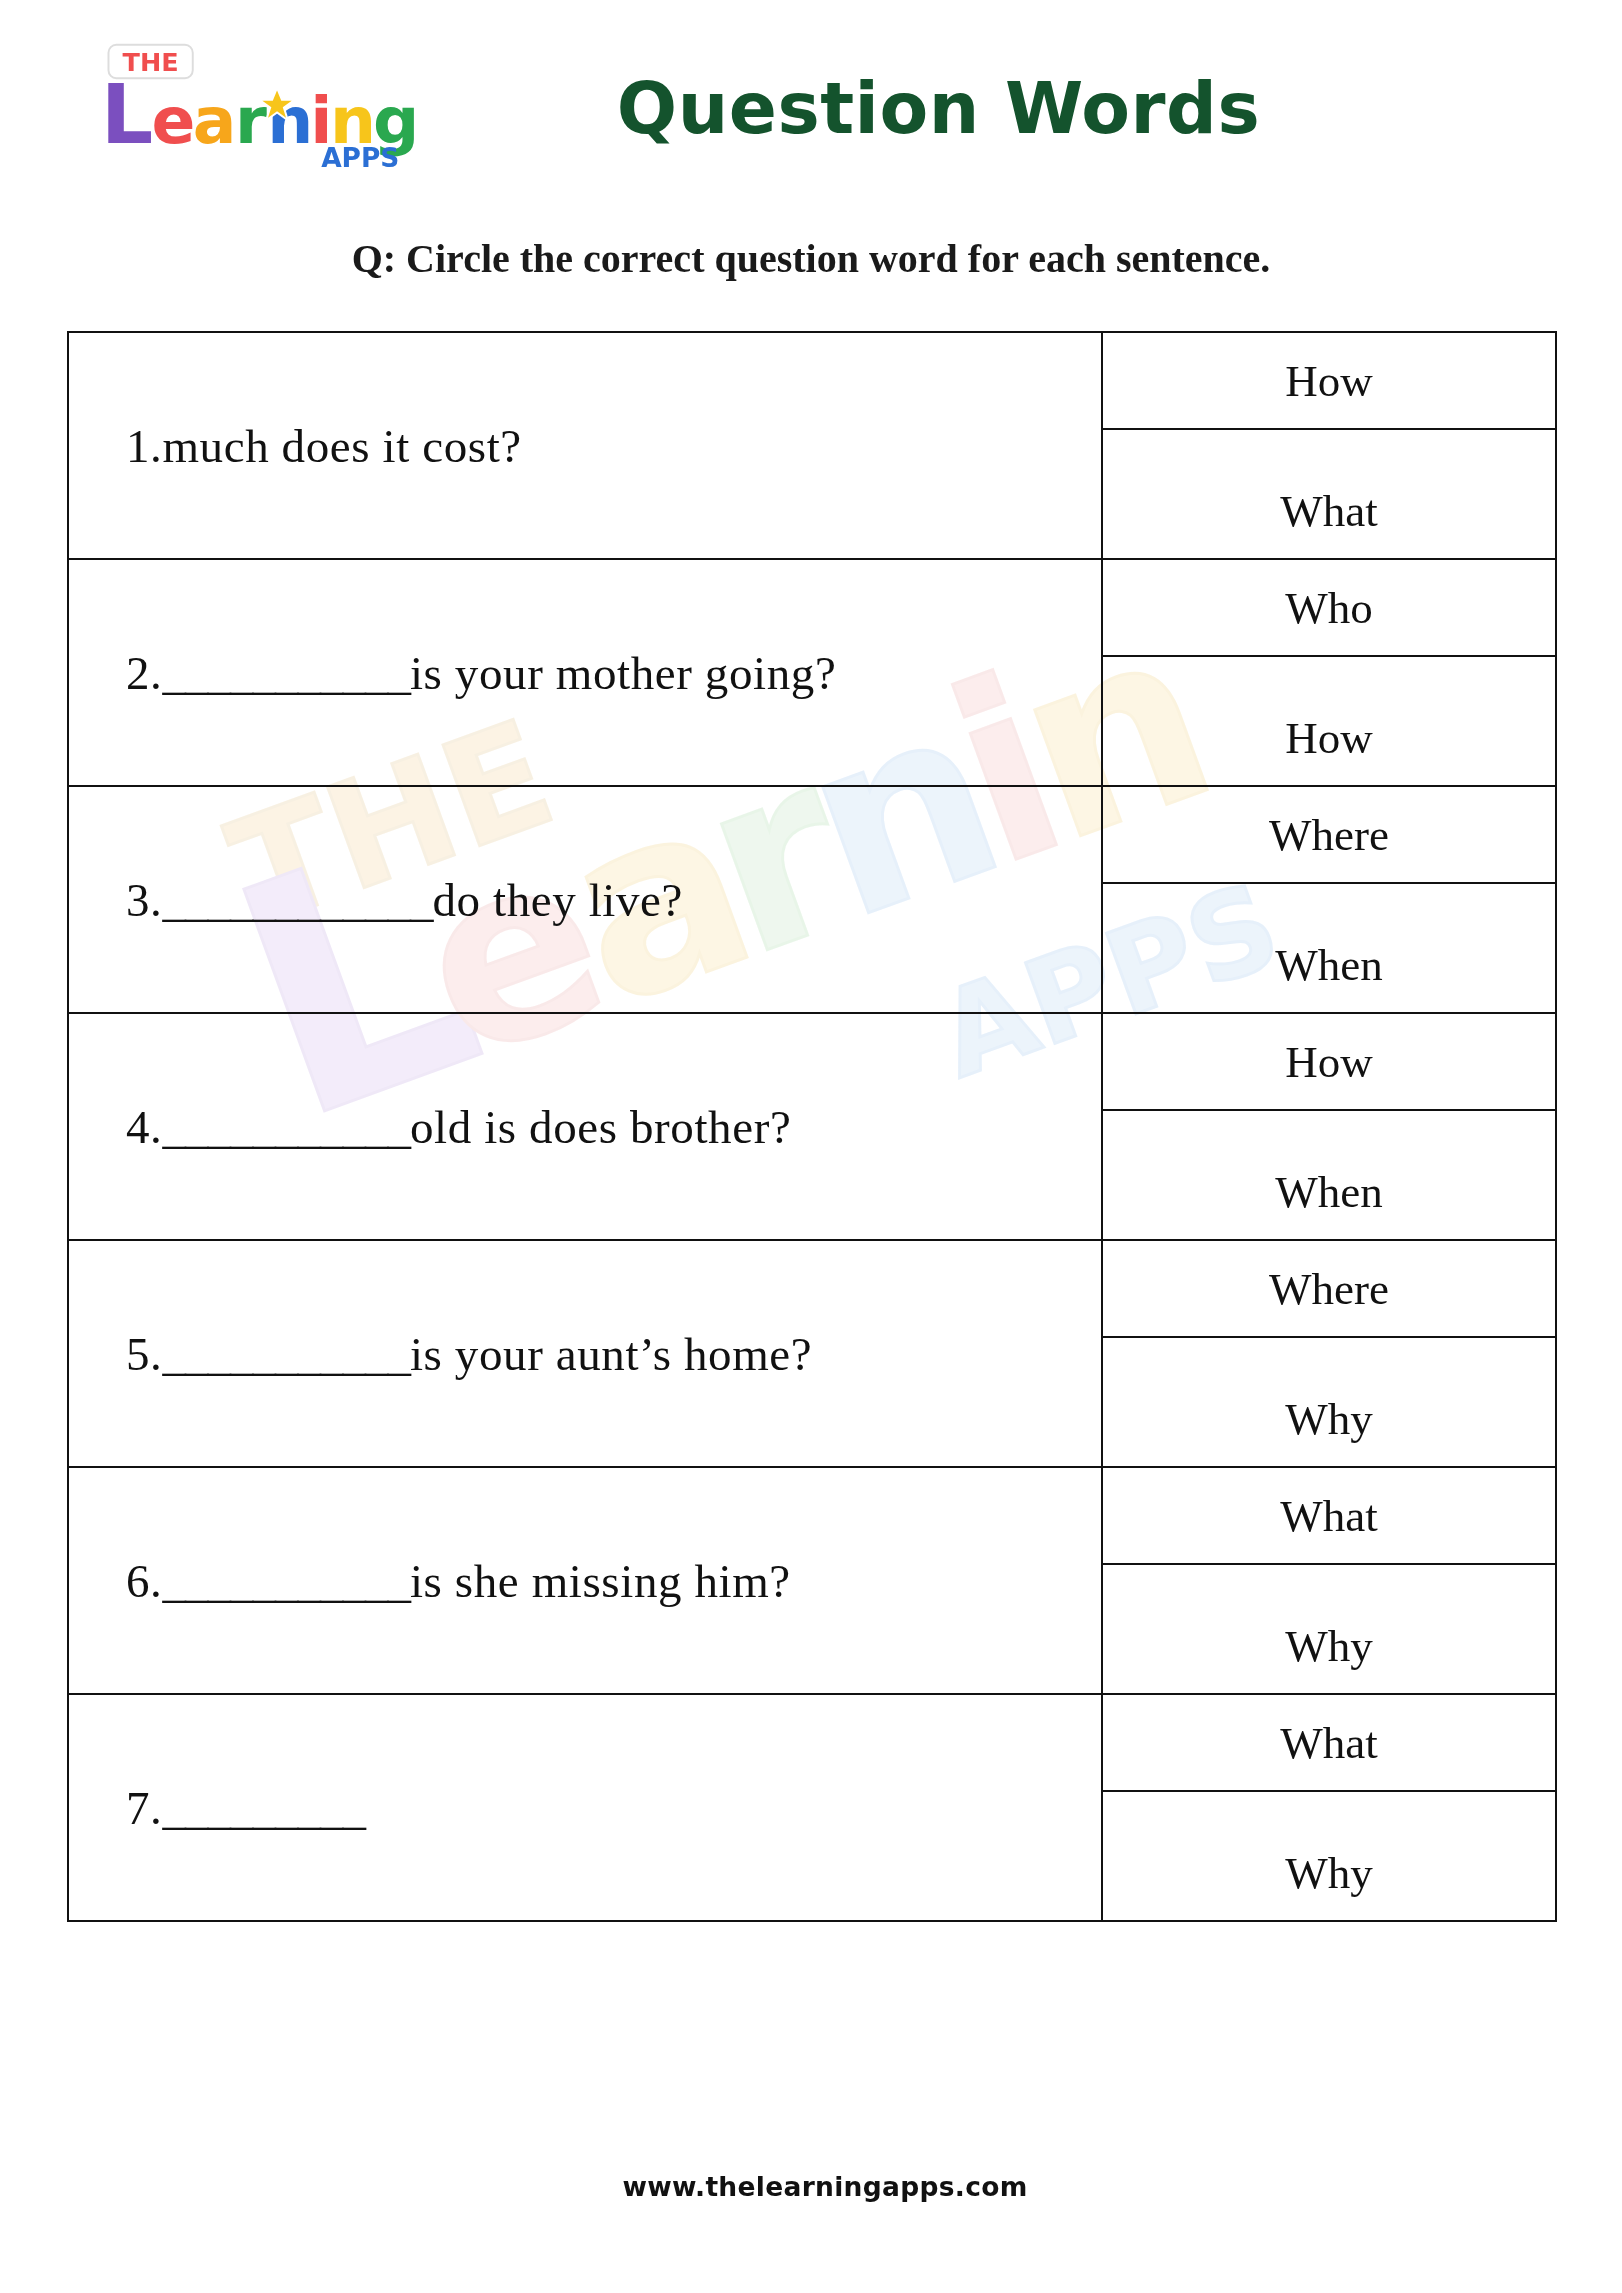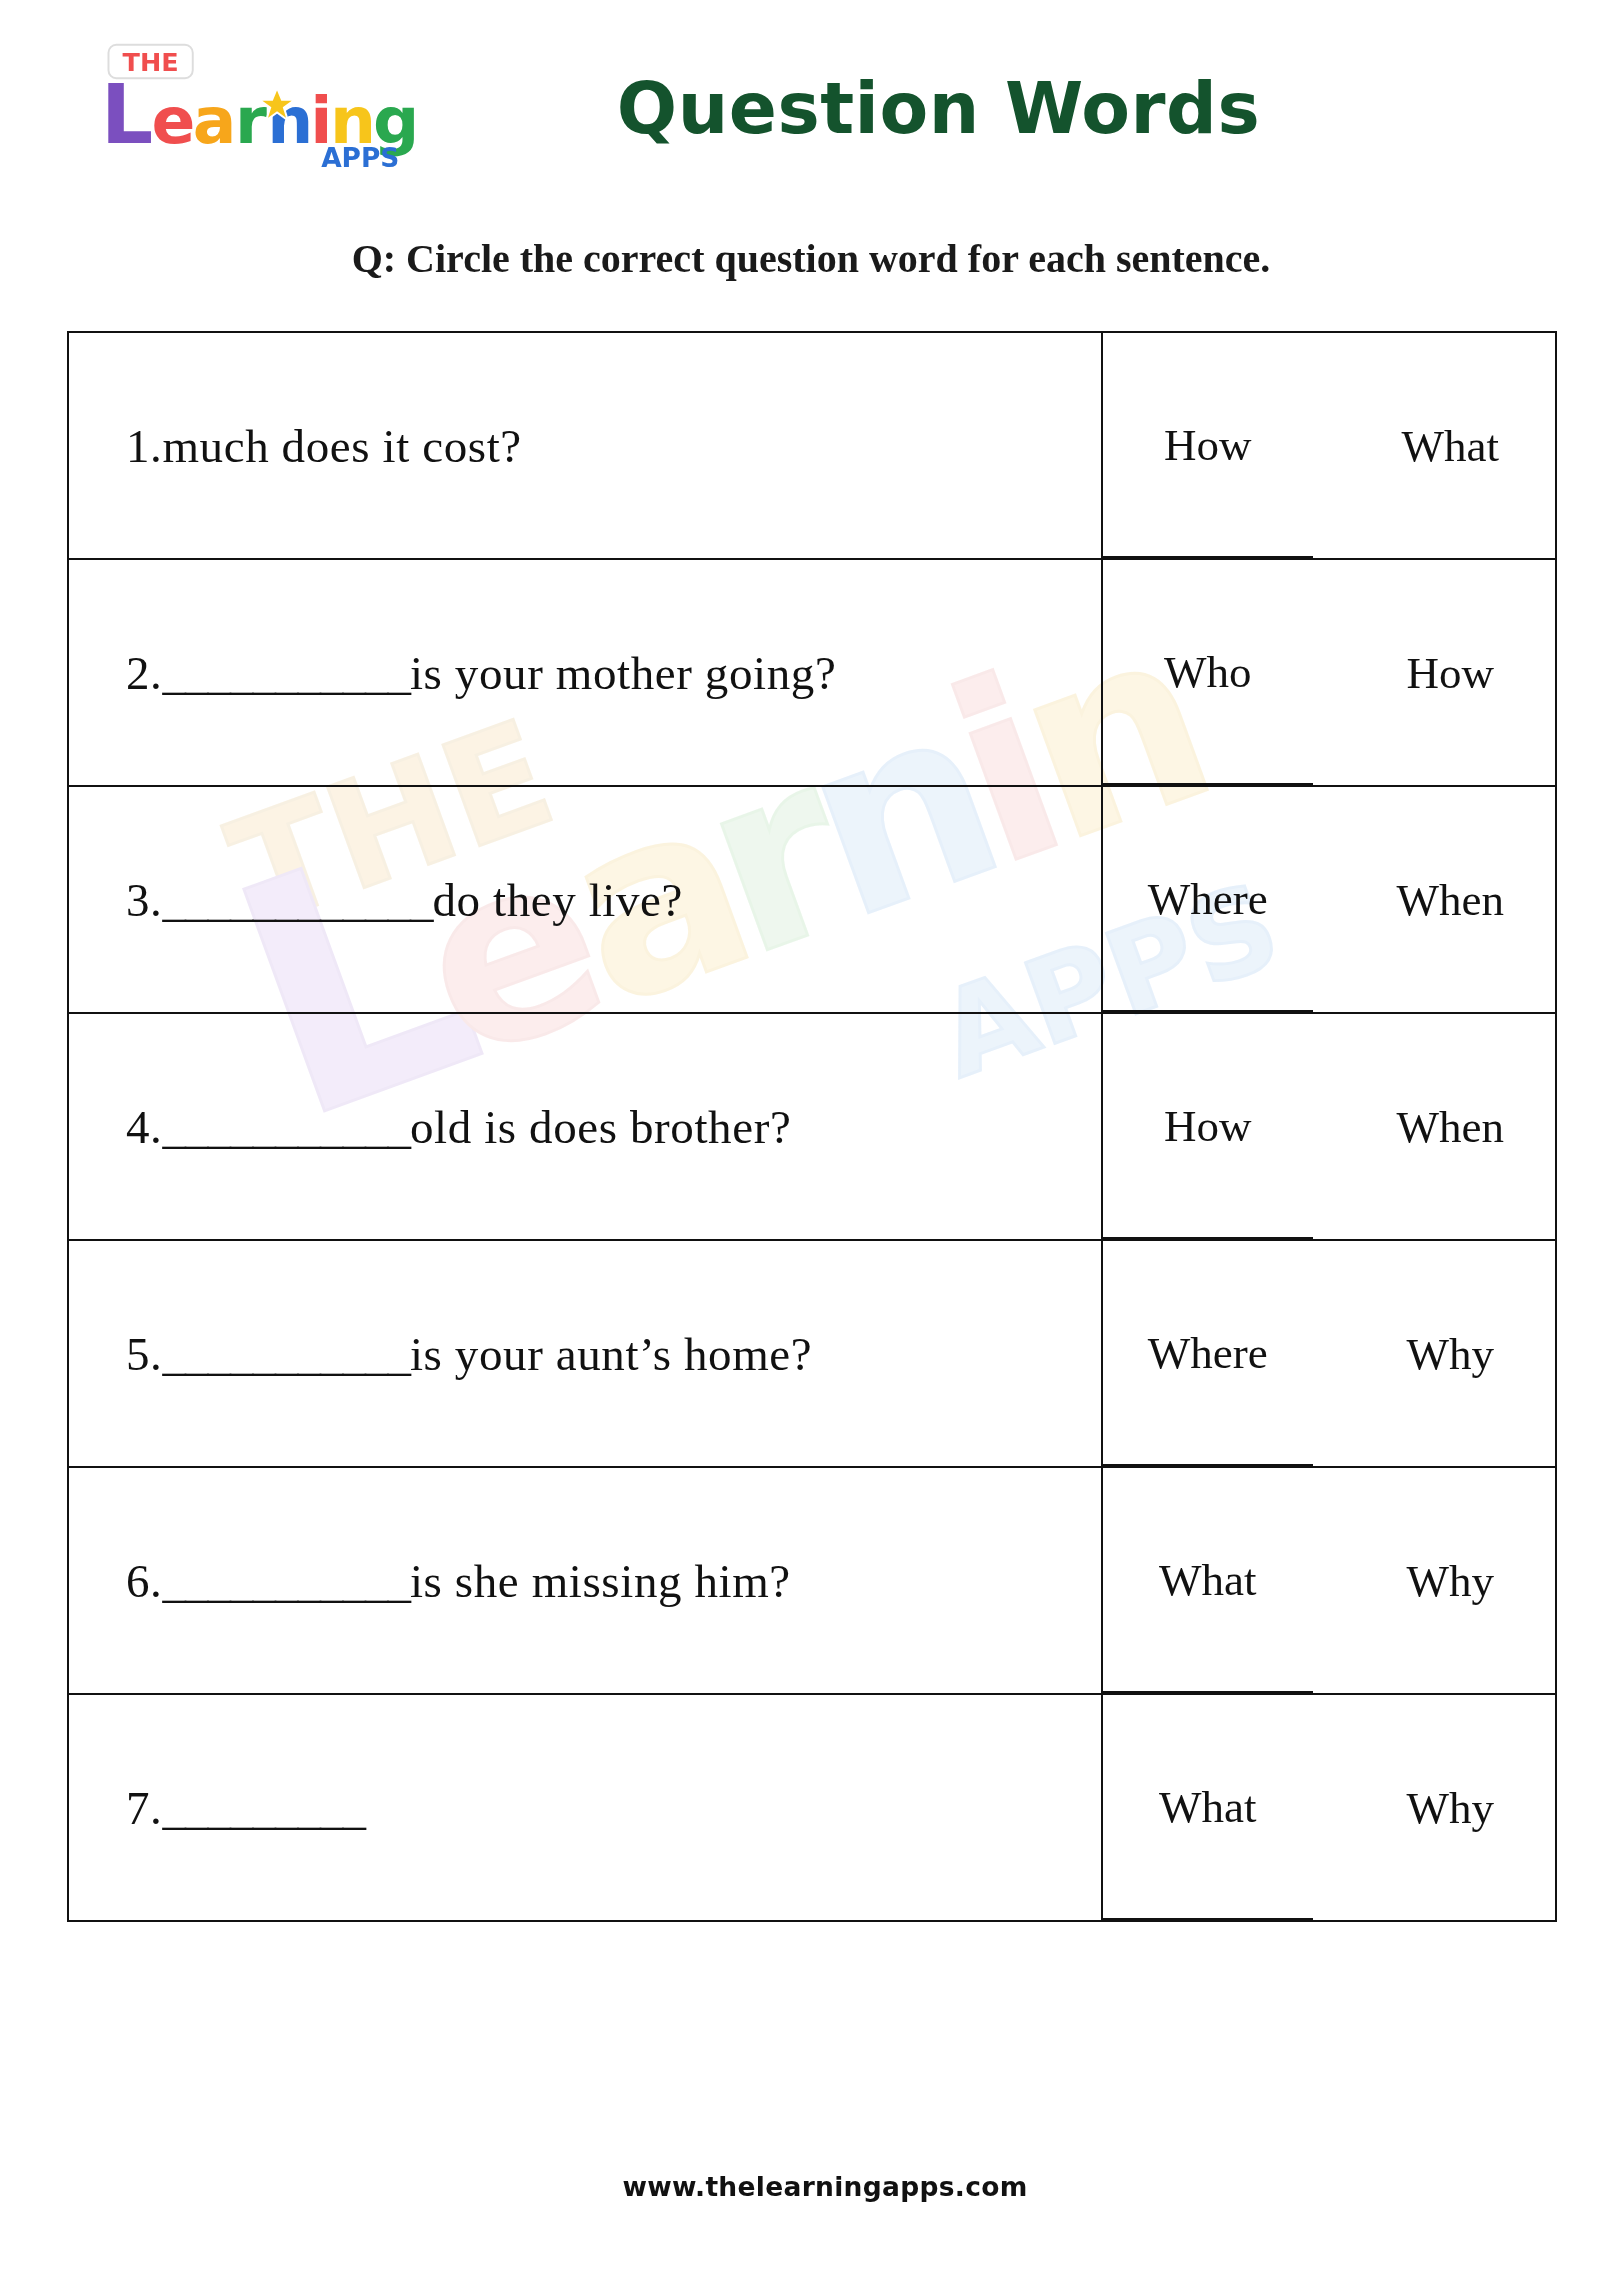--- a/index.html
+++ b/index.html
@@ -94,21 +94,21 @@
     font-family: "Liberation Serif", serif;
     letter-spacing: 0.6px;
     background: transparent;
   }
   .sentence-cell .num { white-space: pre; }
   .sentence-cell .blank { letter-spacing: -1px; }
 
   .options-cell {
     flex: 1;
     display: flex;
-    flex-direction: row;
+    flex-direction: column;
     background: transparent;
     gap: 33px;
   }
   .option {
     flex: 1;
     display: flex;
     align-items: center;
     justify-content: center;
     font-size: 45px;
     color: #111;

